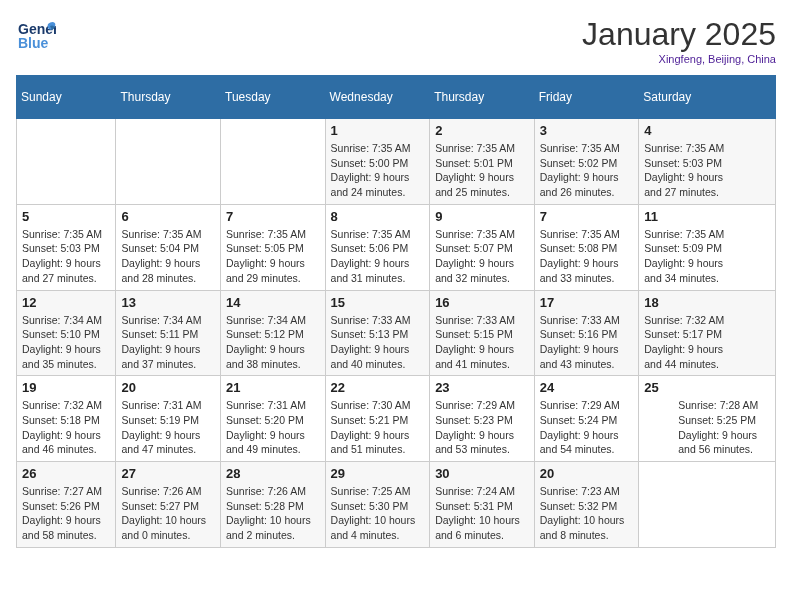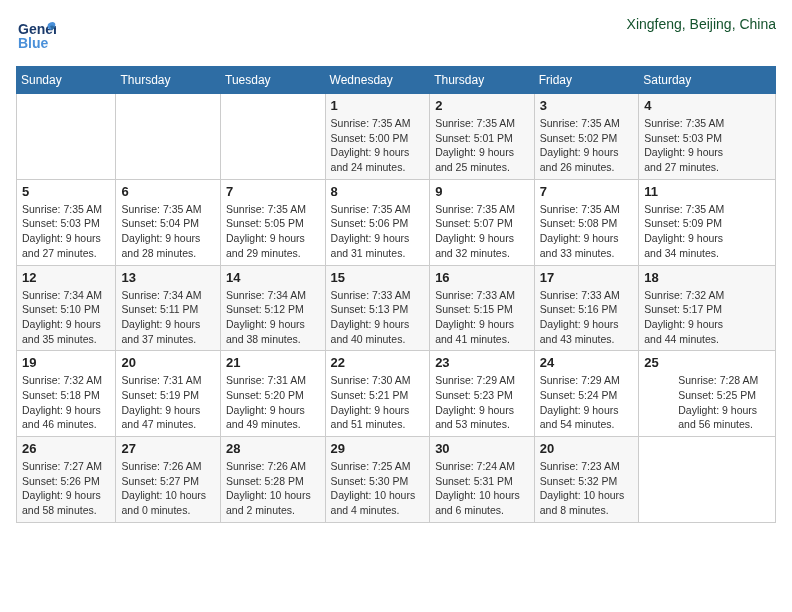--- a/index.html
+++ b/index.html
@@ -23,32 +23,32 @@
     }
     .title-block {
       text-align: right;
     }
     .month-title {
       font-size: 32px;
       font-weight: 300;
       color: #333;
     }
     .subtitle {
-      font-size: 14px;
-      color: #14532d;
+      font-size: 11px;
+      color: #4c1d95;
     }
     table {
       width: 100%;
       border-collapse: collapse;
       font-size: 11px;
     }
     thead th {
       background: #2e6da4;
       color: #fff;
-      padding: 6px 4px;
+      padding: 14px 4px;
       text-align: left;
       font-size: 12px;
       font-weight: normal;
       border: 1px solid #2e6da4;
     }
     tbody td {
       border: 1px solid #ccc;
       vertical-align: top;
       padding: 4px 5px;
       height: 80px;
@@ -79,20 +79,21 @@
 <div class="header">
   <div class="logo">
     <svg width="40" height="40" viewBox="0 0 40 40">
       <text x="2" y="18" font-size="14" font-weight="bold" fill="#1a3a6b">General</text>
       <text x="2" y="32" font-size="14" font-weight="bold" fill="#4a90d9">Blue</text>
       <path d="M32 8 C36 4, 42 6, 38 12 C36 15, 30 14, 32 8Z" fill="#4a90d9"></path>
       <path d="M34 10 C38 8, 40 12, 36 14Z" fill="#2e6da4"></path>
     </svg>
   </div>
   <div class="title-block">
+    <div class="month-title">January 2025</div>
     <div class="subtitle">Xingfeng, Beijing, China</div>
   </div>
 </div>
 
 <table>
   <thead>
     <tr>
     <th>Sunday</th>
         <th>Thursday</th>
         <th>Tuesday</th>

